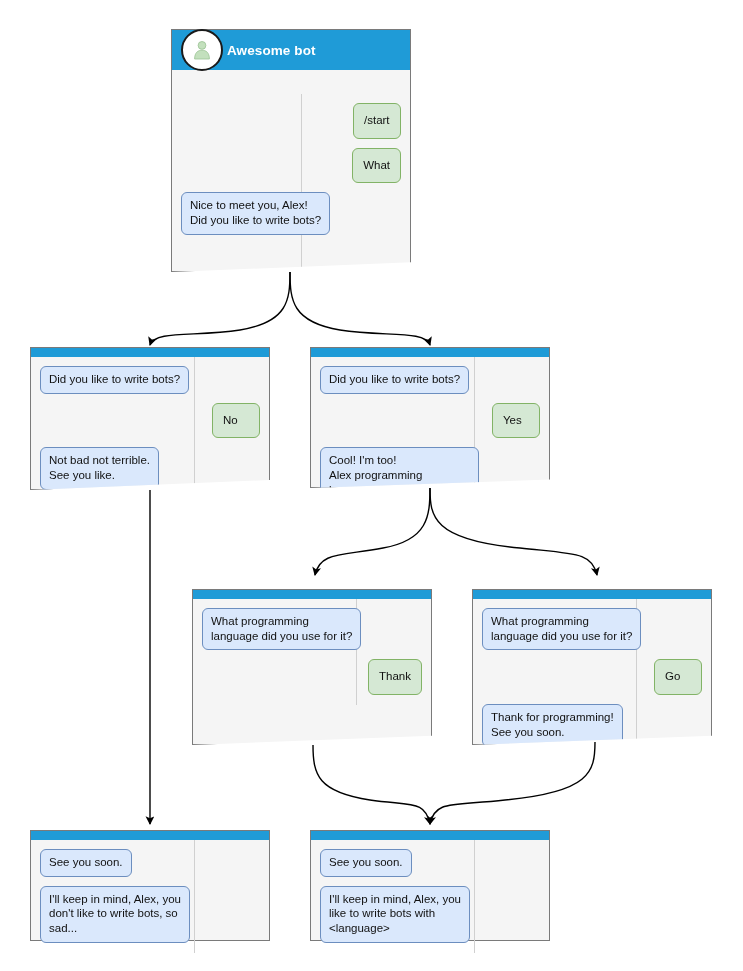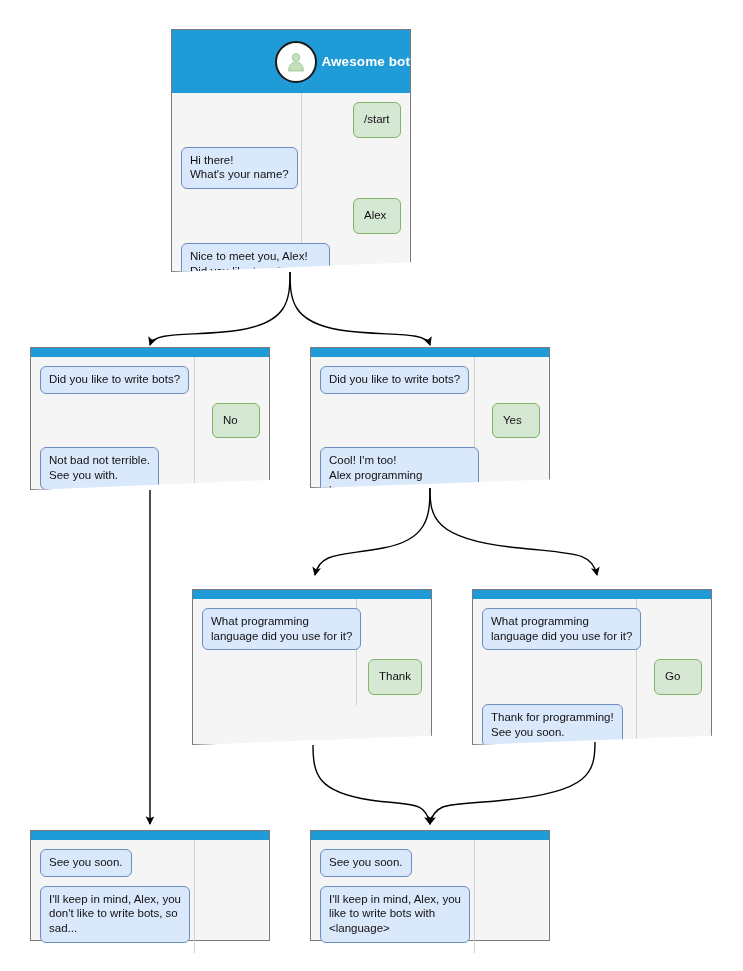--- a/index.html
+++ b/index.html
@@ -35,26 +35,25 @@
     border: 1px solid #7a7a7a;
     box-sizing: border-box;
   }
   .node-header {
     background: #1f9bd7;
     height: 9px;
     width: 100%;
     box-sizing: border-box;
   }
   .node-header.tall {
-    height: 63px;
+    height: 40px;
     display: flex;
     align-items: center;
     padding-left: 9px;
     gap: 4px;
-    justify-content: flex-end;
   }
   .bot-title {
     color: #ffffff;
     font-size: 13.5px;
     font-weight: bold;
     letter-spacing: .1px;
   }
   .avatar {
     width: 38px;
     height: 38px;
@@ -140,40 +139,38 @@
               clip-path: polygon(0 0, 100% 0, 100% 96%, 0 100%);">
     <div class="node-header tall">
       <div class="avatar">
         <svg width="24" height="24" viewBox="0 0 24 24" aria-hidden="true">
           <circle cx="12" cy="7.4" r="3.9" fill="#c3e0bd" stroke="#9ac394" stroke-width="0.8"></circle>
           <path d="M4.6 21 C4.6 14.6 8 12.2 12 12.2 C16 12.2 19.4 14.6 19.4 21 Z" fill="#c3e0bd" stroke="#9ac394" stroke-width="0.8"></path>
         </svg>
       </div>
       <span class="bot-title">Awesome bot</span>
     </div>
-    <div class="node-body" style="height:194px;">
+    <div class="node-body" style="height:194px;margin-top:24px;">
       <div class="node-divider" style="left:129px;"></div>
       <div class="bubble user">/start</div>
-      <div class="bubble bot">Hi there!
-What's your name?</div>
-      <div class="bubble user">Alex</div>
+      <div class="bubble user">What</div>
       <div class="bubble bot">Nice to meet you, Alex!
 Did you like to write bots?</div>
     </div>
   </div>
 
   <div class="node" style="left:30px; top:347px; width:240px; height:143px;
               clip-path: polygon(0 0, 100% 0, 100% 93%, 0 100%);">
     <div class="node-header"></div>
     <div class="node-body">
       <div class="node-divider" style="left:163px;"></div>
       <div class="bubble bot" style="max-width:92%;">Did you like to write bots?</div>
       <div class="bubble user">No</div>
       <div class="bubble bot">Not bad not terrible.
-See you with.</div>
+See you like.</div>
     </div>
   </div>
 
   <div class="node" style="left:310px; top:347px; width:240px; height:141px;
               clip-path: polygon(0 0, 100% 0, 100% 94%, 0 100%);">
     <div class="node-header"></div>
     <div class="node-body">
       <div class="node-divider" style="left:163px;"></div>
       <div class="bubble bot" style="max-width:92%;">Did you like to write bots?</div>
       <div class="bubble user">Yes</div>

